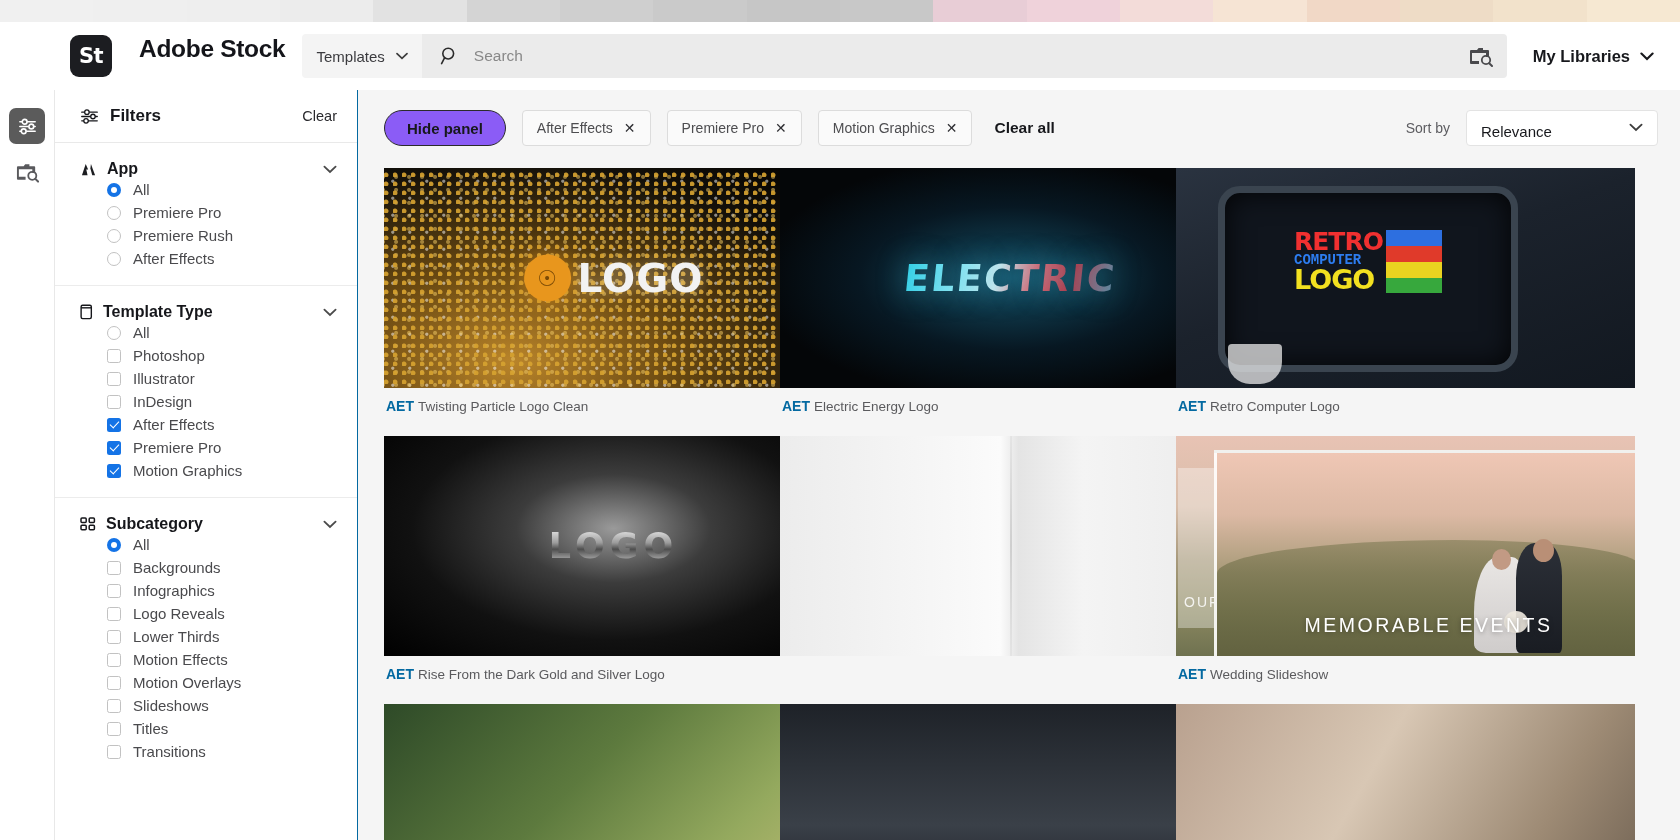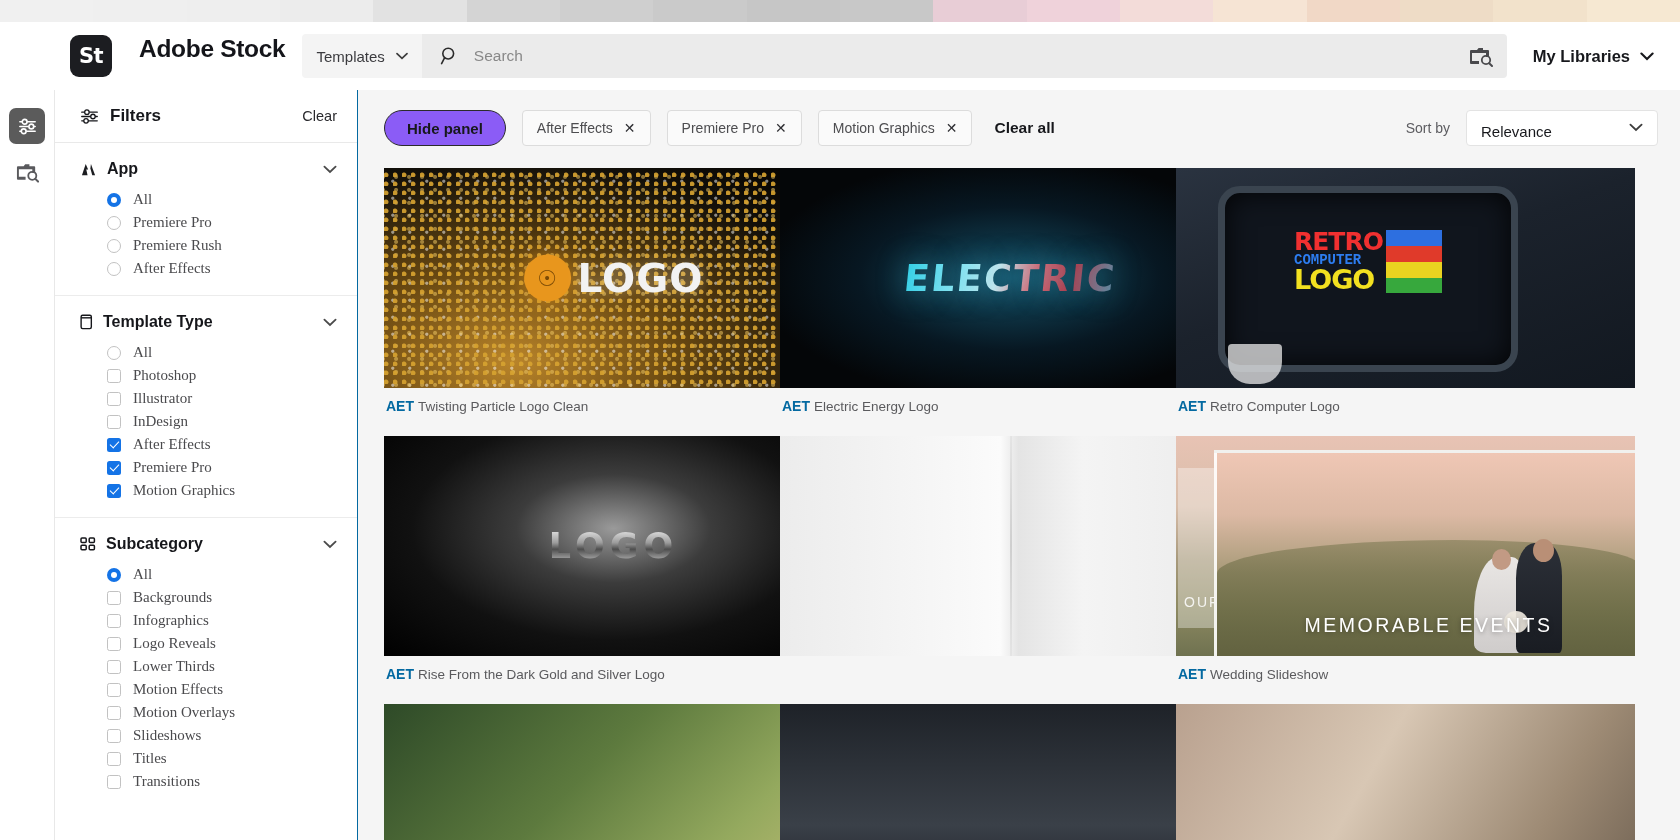--- a/index.html
+++ b/index.html
@@ -72,21 +72,21 @@
     border-bottom: 1px solid #e9e9e9;
   }
   .sb-head-title { display: flex; align-items: center; gap: 11px; font-size: 17px; font-weight: bold; color: #16171b; }
   .sb-clear { margin-left: auto; font-size: 14.5px; color: #2a2a2e; cursor: pointer; }
 
   .sb-group { padding: 17px 20px 15px 25px; border-bottom: 1px solid #ececec; }
   .sb-group:last-child { border-bottom: 0; }
   .sb-group-head { display: flex; align-items: center; gap: 10px; cursor: pointer; }
   .sb-group-title { font-size: 16px; font-weight: bold; color: #16171b; }
   .sb-chev { margin-left: auto; color: #4a4a4a; }
-  .sb-list { margin-top: 10px; padding-left: 27px; font-family: Liberation Serif, serif; }
+  .sb-list { padding-left: 27px; }
   .sb-opt { display: flex; align-items: center; gap: 12px; height: 23px; cursor: pointer; }
   .sb-opt span { font-size: 15px; color: #4a4a4d; }
 
   .radio { width: 14px; height: 14px; border-radius: 50%; border: 1.6px solid #c2c2c2; background: #fff; flex: none; }
   .radio.on { border: 0; background: #1473e6; position: relative; }
   .radio.on::after {
     content: ""; position: absolute; left: 4px; top: 4px;
     width: 6px; height: 6px; border-radius: 50%; background: #fff;
   }
   .cbx { width: 14px; height: 14px; border-radius: 2.5px; border: 1.6px solid #c2c2c2; background: #fff; flex: none; }

